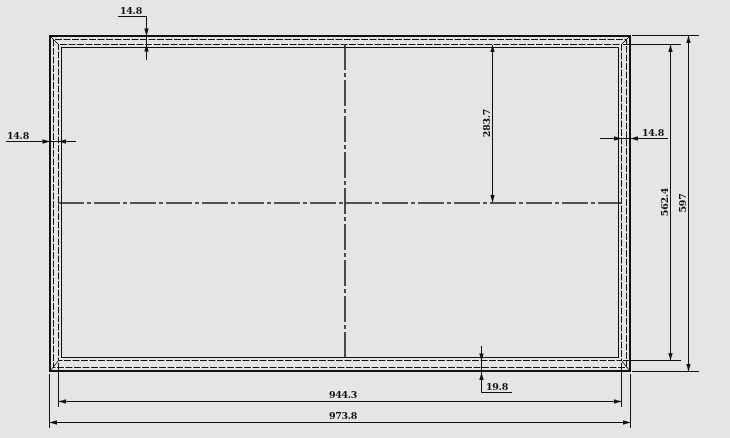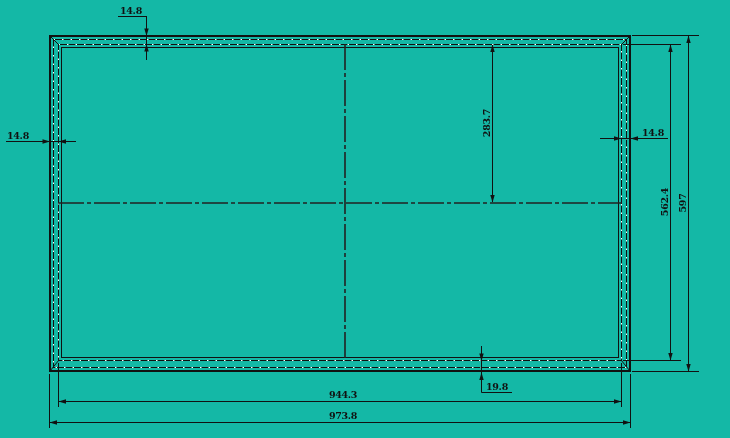--- a/index.html
+++ b/index.html
@@ -1,16 +1,16 @@
 <!DOCTYPE html>
 <html><head>
 <meta charset="utf-8">
 <style>
   html,body{margin:0;padding:0;background:#ffffff;}
-  .canvas{position:relative;width:730px;height:438px;background:#14b8a6;overflow:hidden;}
+  .canvas{position:relative;width:730px;height:438px;background:#e5e5e5;overflow:hidden;}
   svg{display:block;}
   .dimtext{font-family:"DejaVu Serif", serif;font-weight:bold;font-size:9.5px;fill:#111111;letter-spacing:-0.3px;}
   .ln{stroke:#111111;stroke-width:1;fill:none;}
   .ln2{stroke:#111111;stroke-width:2;fill:none;}
   .tick{stroke:#ffffff;stroke-width:1;fill:none;stroke-dasharray:1.5 7;}
   .cl{stroke:#222222;stroke-width:1.6;fill:none;stroke-dasharray:26 3 4 3;}
   .ar{fill:#111111;stroke:none;}
 </style>
 </head>
 <body>

